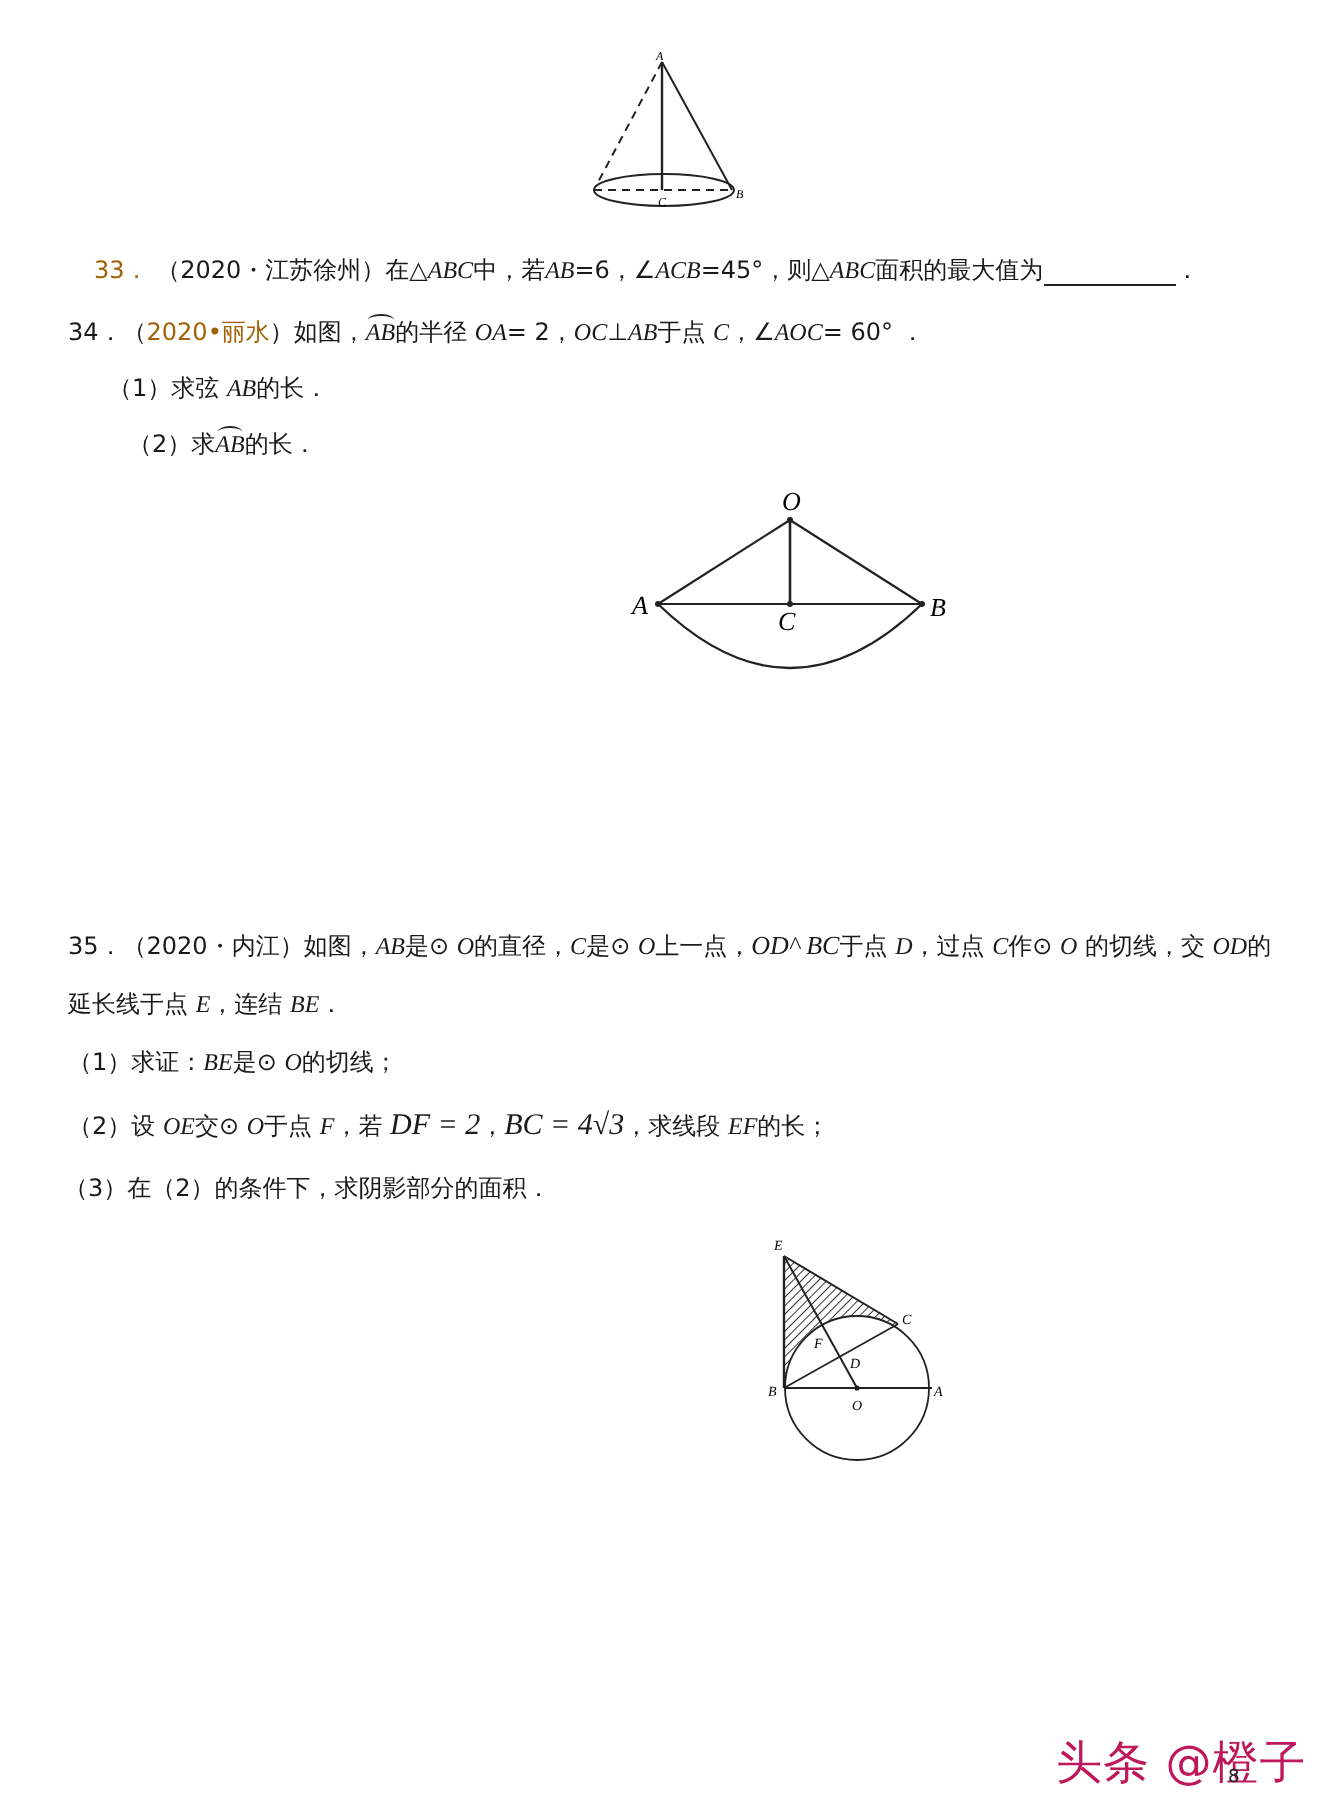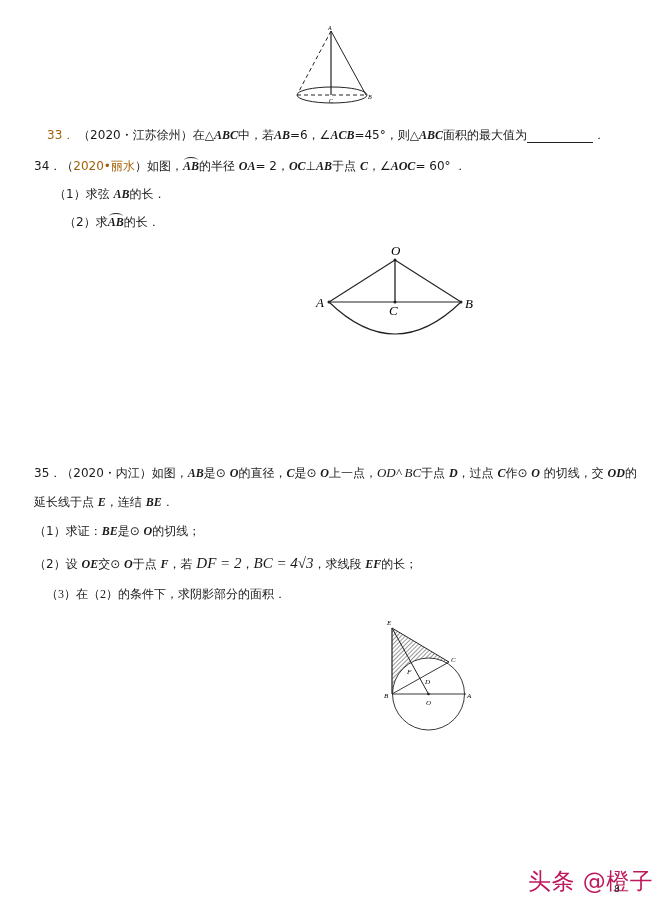--- a/index.html
+++ b/index.html
@@ -1,21 +1,21 @@
 <!DOCTYPE html>
 <html><head>
 <meta charset="utf-8">
 <style>
   html, body { margin: 0; padding: 0; background: #ffffff; }
   body { width: 667px; height: 900px; position: relative; overflow: hidden;
          font-family: "DejaVu Sans", "Liberation Sans", sans-serif; color: #1a1a1a; }
   .abs { position: absolute; }
   .line { position: absolute; font-size: 12px; white-space: nowrap; line-height: 16px; }
   .blue { color: #a16207; }
-  .it { font-family: "Liberation Serif", "DejaVu Serif", serif; font-style: italic; font-weight: bold; }
+  .it { font-family: "Liberation Serif", "DejaVu Serif", serif; font-style: italic; }
   .math { font-family: Liberation Serif, serif; font-style: italic; font-size: 15px; }
   .blank { display: inline-block; width: 66px; border-bottom: 1px solid #222; height: 12px; vertical-align: bottom; }
   .arc { position: relative; display: inline-block; }
   .arc::before { content: ""; position: absolute; left: 1px; right: 1px; top: -1px; height: 5px;
                  border-top: 1px solid #222; border-radius: 50% 50% 0 0; }
   svg text { font-family: "Liberation Serif", "DejaVu Serif", serif; font-style: italic; }
   .footer-brand { position: absolute; left: 528px; top: 866px; font-size: 23px; color: #be185d; letter-spacing: 0.5px; }
   .page-num { position: absolute; left: 614px; top: 884px; font-size: 9px; color: #222; }
 </style>
 </head>
@@ -68,21 +68,21 @@
 </div>
 <div class="line" style="left:34px;top:494px;">
   <span>延长线于点 </span><span class="it">E</span><span>，连结 </span><span class="it">BE</span><span>．</span>
 </div>
 <div class="line" style="left:34px;top:523px;">
   <span>（1）</span><span>求证：</span><span class="it">BE</span><span>是⊙ </span><span class="it">O</span><span>的切线；</span>
 </div>
 <div class="line" style="left:34px;top:555px;">
   <span>（2）</span><span>设 </span><span class="it">OE</span><span>交⊙ </span><span class="it">O</span><span>于点 </span><span class="it">F</span><span>，若 </span><span class="math">DF = 2</span><span>，</span><span class="math">BC = 4√3</span><span>，求线段 </span><span class="it">EF</span><span>的长；</span>
 </div>
-<div class="line" style="left:46px;top:586px;font-family:Liberation Serif, serif;">
+<div class="line" style="left:32px;top:586px;">
   <span>（3）</span><span>在（2）的条件下，求阴影部分的面积．</span>
 </div>
 
 <svg class="abs" style="left:380px;top:614px" width="100" height="118" viewBox="0 0 100 118">
   <defs>
     <pattern id="hatch" width="3" height="3" patternUnits="userSpaceOnUse" patternTransform="rotate(45)">
       <line x1="0" y1="0" x2="0" y2="3" stroke="#333" stroke-width="1"></line>
     </pattern>
     <clipPath id="outsideCircle">
       <path d="M0 0 H100 V118 H0 Z M48.5 80 m-36 0 a36 36 0 1 0 72 0 a36 36 0 1 0 -72 0 Z" clip-rule="evenodd"></path>

